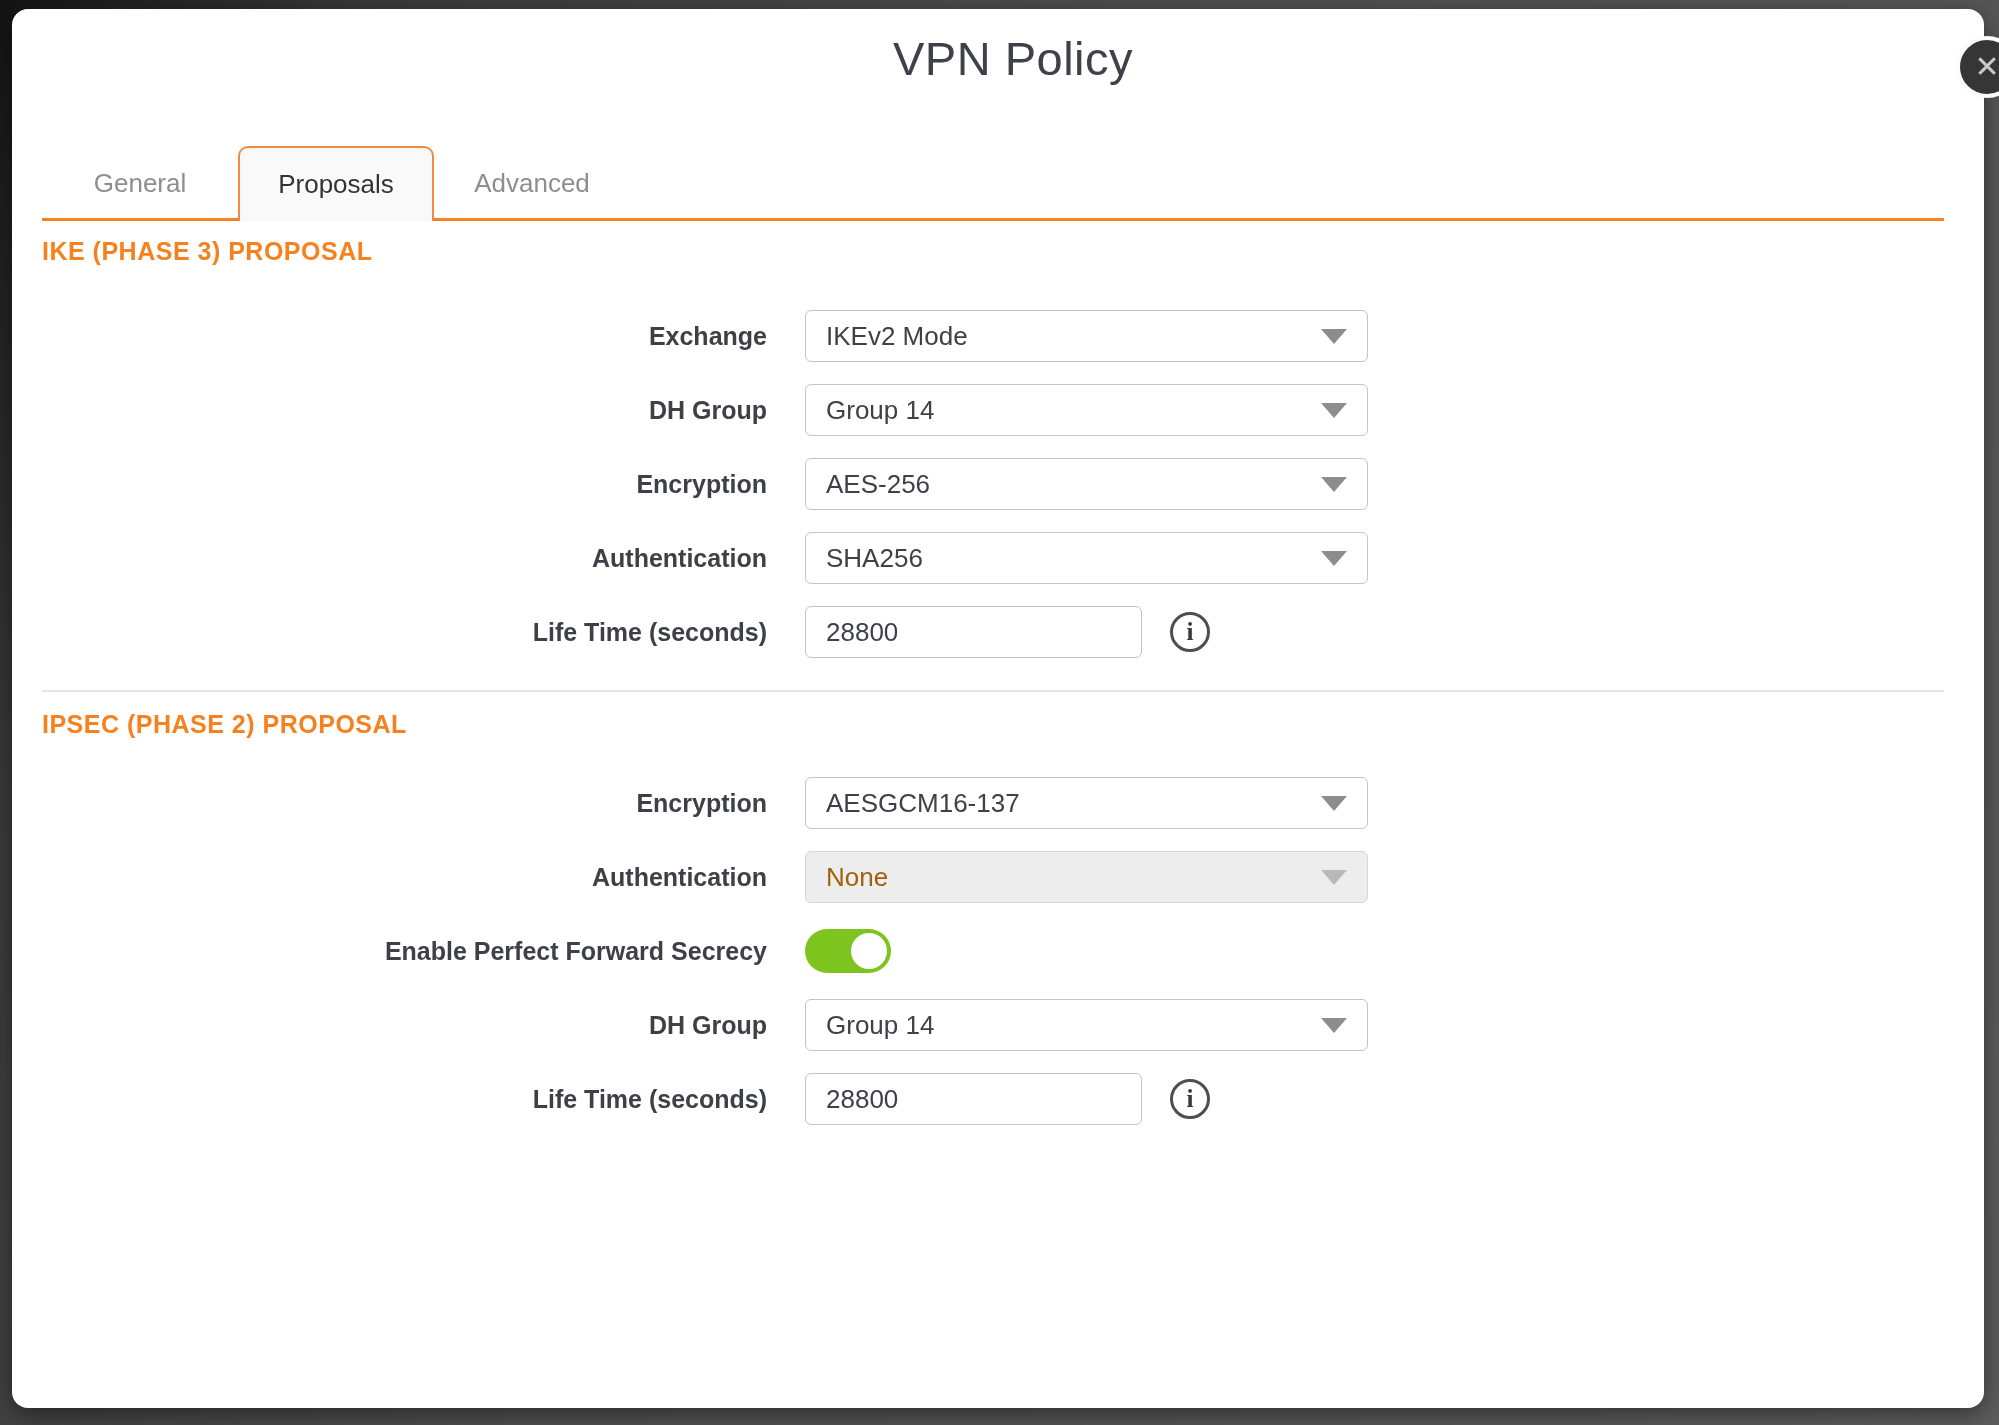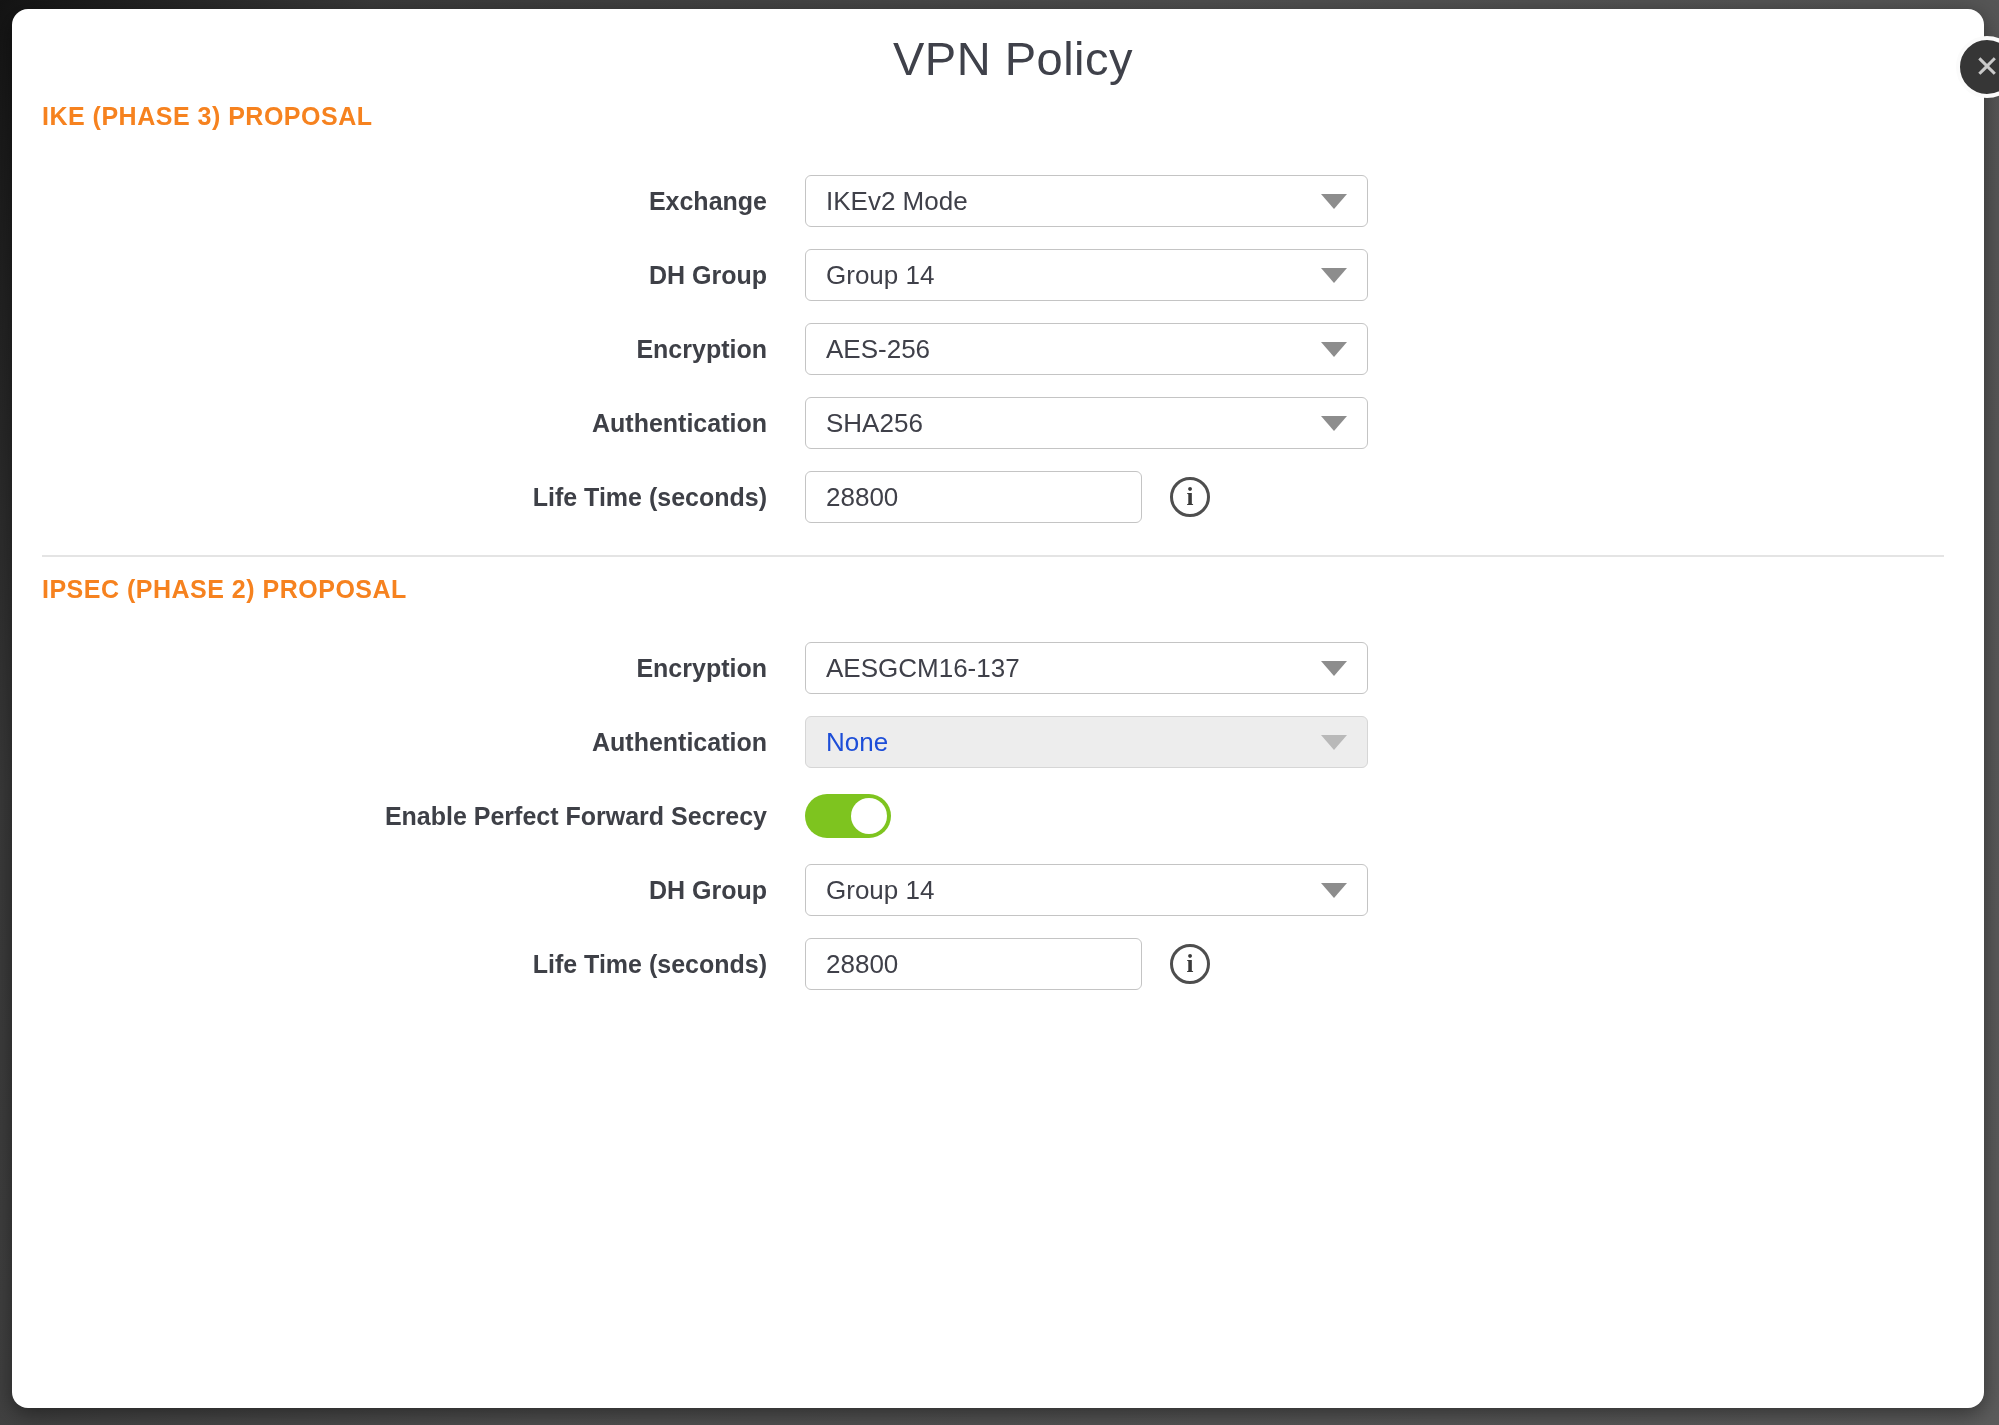--- a/index.html
+++ b/index.html
@@ -49,21 +49,21 @@
     border:1.5px solid #c4c4c4; border-radius:6px;
     display:flex; align-items:center; padding:0 56px 0 20px;
     font-size:26px; color:#3f4049; position:relative; cursor:pointer;
   }
   .select-box .arrow {
     position:absolute; right:20px; top:50%; margin-top:-7px;
     width:0; height:0;
     border-left:13px solid transparent; border-right:13px solid transparent;
     border-top:15px solid #8d8d8d;
   }
-  .select-box.disabled { background:#ededed; border-color:#d6d6d6; color:#1d4ed8; cursor:default; }
+  .select-box.disabled { background:#ededed; border-color:#d6d6d6; color:#a16207; cursor:default; }
   .select-box.disabled .arrow { border-top-color:#b9b9b9; }
 
   .text-input {
     width:337px; height:52px; border:1.5px solid #c4c4c4; border-radius:6px;
     padding:0 20px; font-size:26px; color:#3f4049;
     font-family:"Liberation Sans", sans-serif; outline:none; background:#fff;
   }
   .info-icon {
     margin-left:28px; width:40px; height:40px; border:3px solid #4e4e4e; border-radius:50%;
     display:flex; align-items:center; justify-content:center;
@@ -85,20 +85,34 @@
   .btn { height:58px; border-radius:29px; font-size:27px; display:flex; align-items:center; justify-content:center; cursor:pointer; font-family:"Liberation Sans", sans-serif; }
   .btn-cancel { width:188px; background:#ffffff; border:2px solid #a9a9a9; color:#6f6f6f; }
   .btn-save { width:190px; background:#f6821f; border:none; color:#1f1f1f; margin-left:20px; }
 </style>
 </head>
 <body>
 
 <div class="modal">
   <h1 class="dialog-title">VPN Policy</h1>
 
+  <div class="tabs">
+    <div class="underline"></div>
+    <div class="tab-row">
+      <div class="tab">
+        <span>General</span>
+      </div>
+      <div class="tab active">
+        <span>Proposals</span>
+      </div>
+      <div class="tab">
+        <span>Advanced</span>
+      </div>
+    </div>
+  </div>
 
   <div class="section-heading heading-ike">IKE (PHASE 3) PROPOSAL</div>
 
   <div class="rows-ike">
     <div class="field-row">
       <div class="field-label">Exchange</div>
       <div class="select-box">
         <span>IKEv2 Mode</span>
         <span class="arrow"></span>
       </div>

